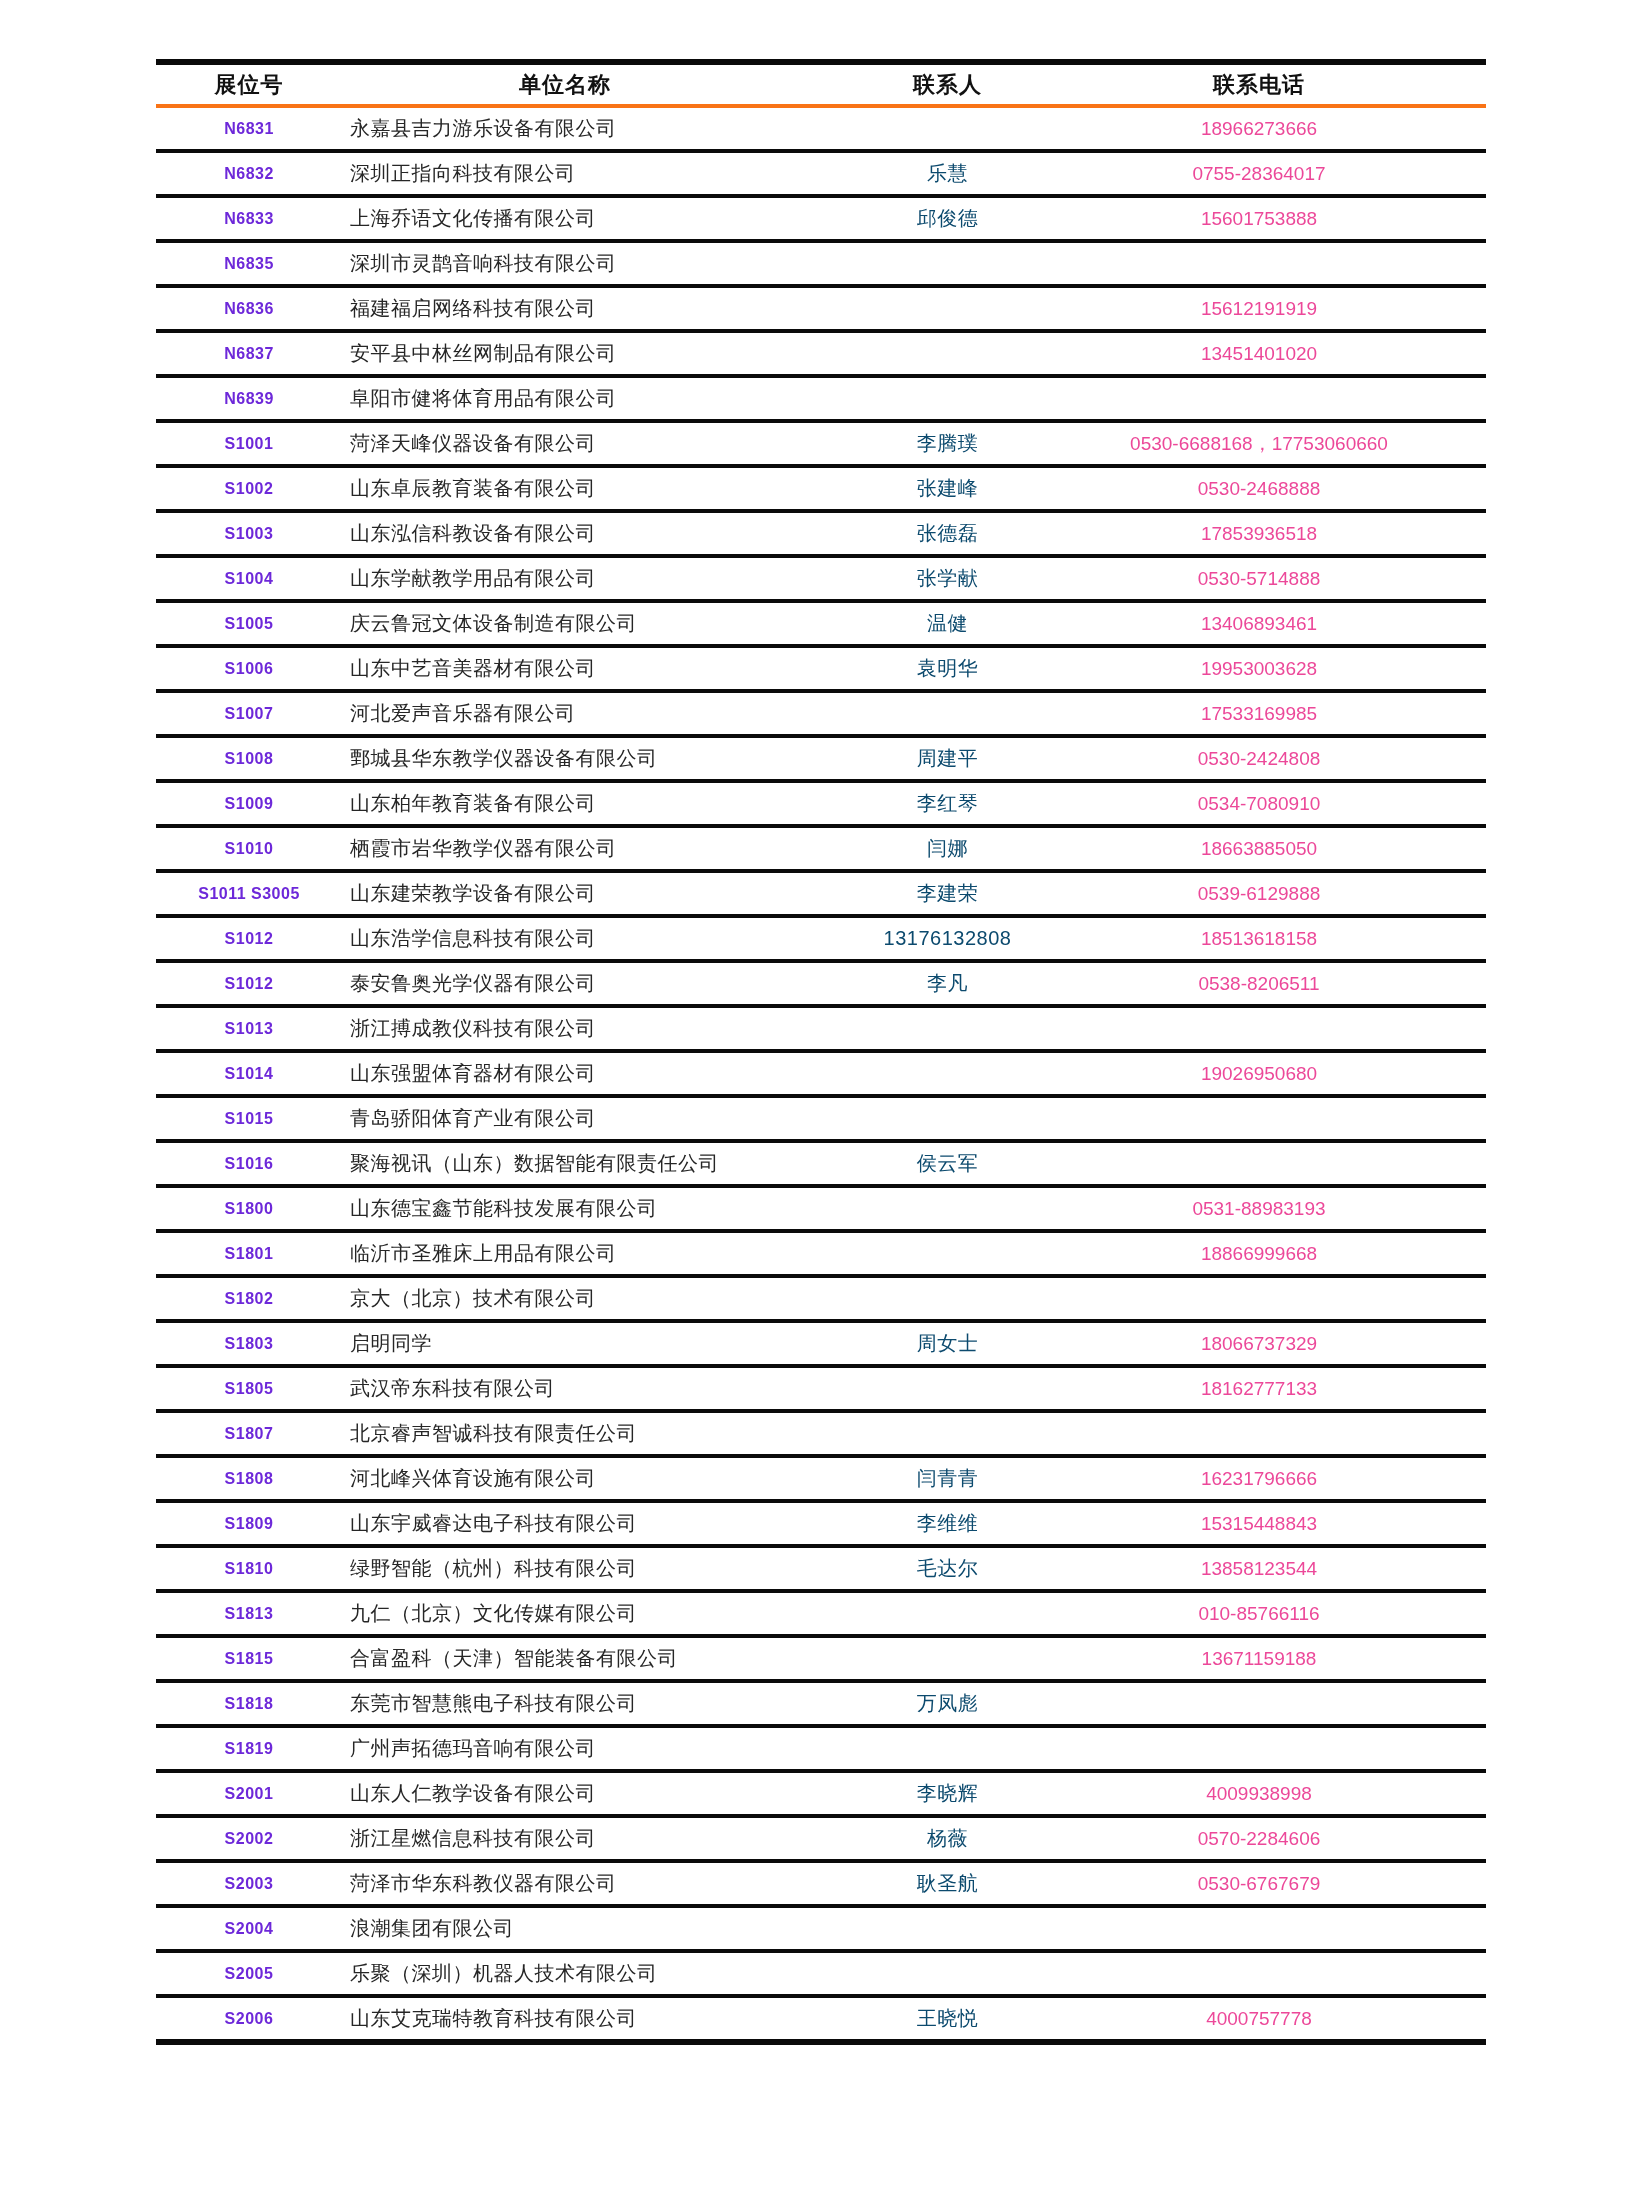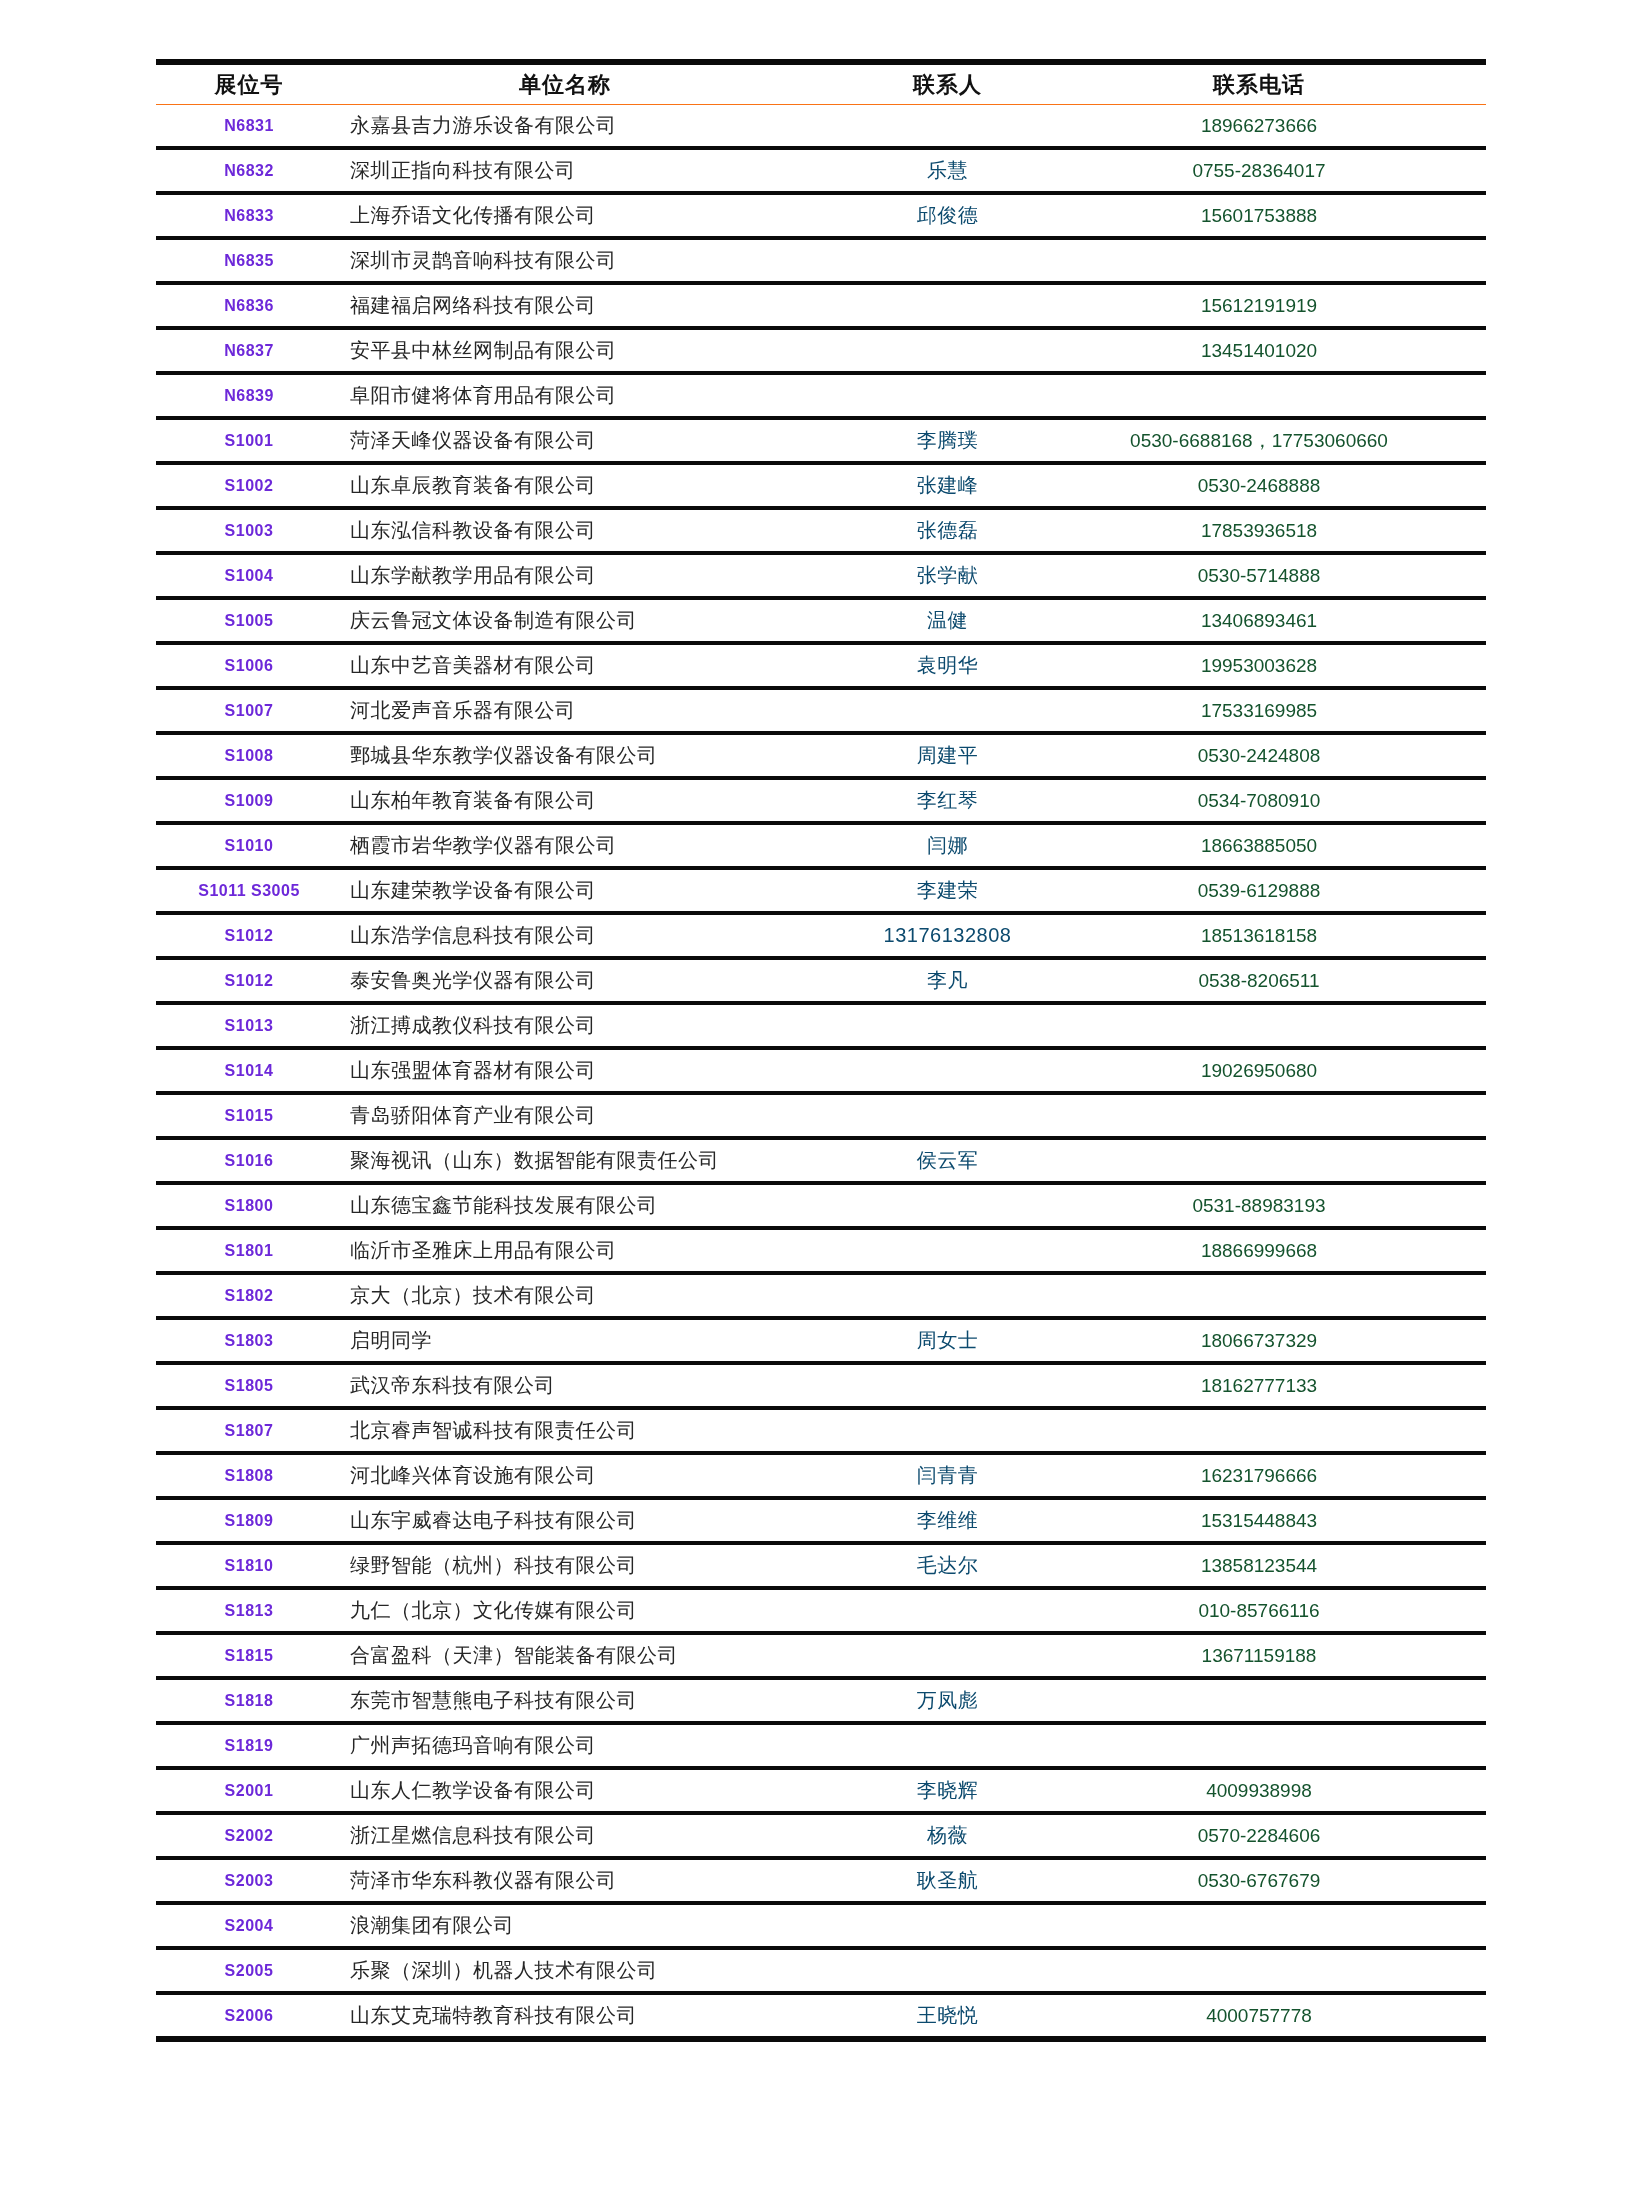--- a/index.html
+++ b/index.html
@@ -25,21 +25,21 @@
     border-top: 6px solid #0a0a0a;
     border-bottom: 6px solid #0a0a0a;
   }
   col.c-booth   { width: 186px; }
   col.c-company { width: 446px; }
   col.c-contact { width: 319px; }
   col.c-phone   { width: 379px; }
 
   thead th {
     height: 39px;
-    border-bottom: 1px solid #f97316;
+    border-bottom: 4px solid #f97316;
     font-size: 22px;
     font-weight: bold;
     color: #111111;
     text-align: center;
     vertical-align: middle;
     letter-spacing: 1px;
     padding: 0;
   }
   thead th.col-phone { padding-right: 75px; }
 
@@ -66,21 +66,21 @@
     letter-spacing: 0.5px;
   }
   td.col-contact {
     font-size: 20px;
     color: #0c4a6e;
     text-align: center;
     letter-spacing: 0.5px;
   }
   td.col-phone {
     font-size: 19px;
-    color: #14532d;
+    color: #ec4899;
     text-align: center;
     padding-right: 75px;
     letter-spacing: 0px;
   }
 </style>
 </head>
 <body>
 
 <div class="page">
   <table class="exhibitors">

